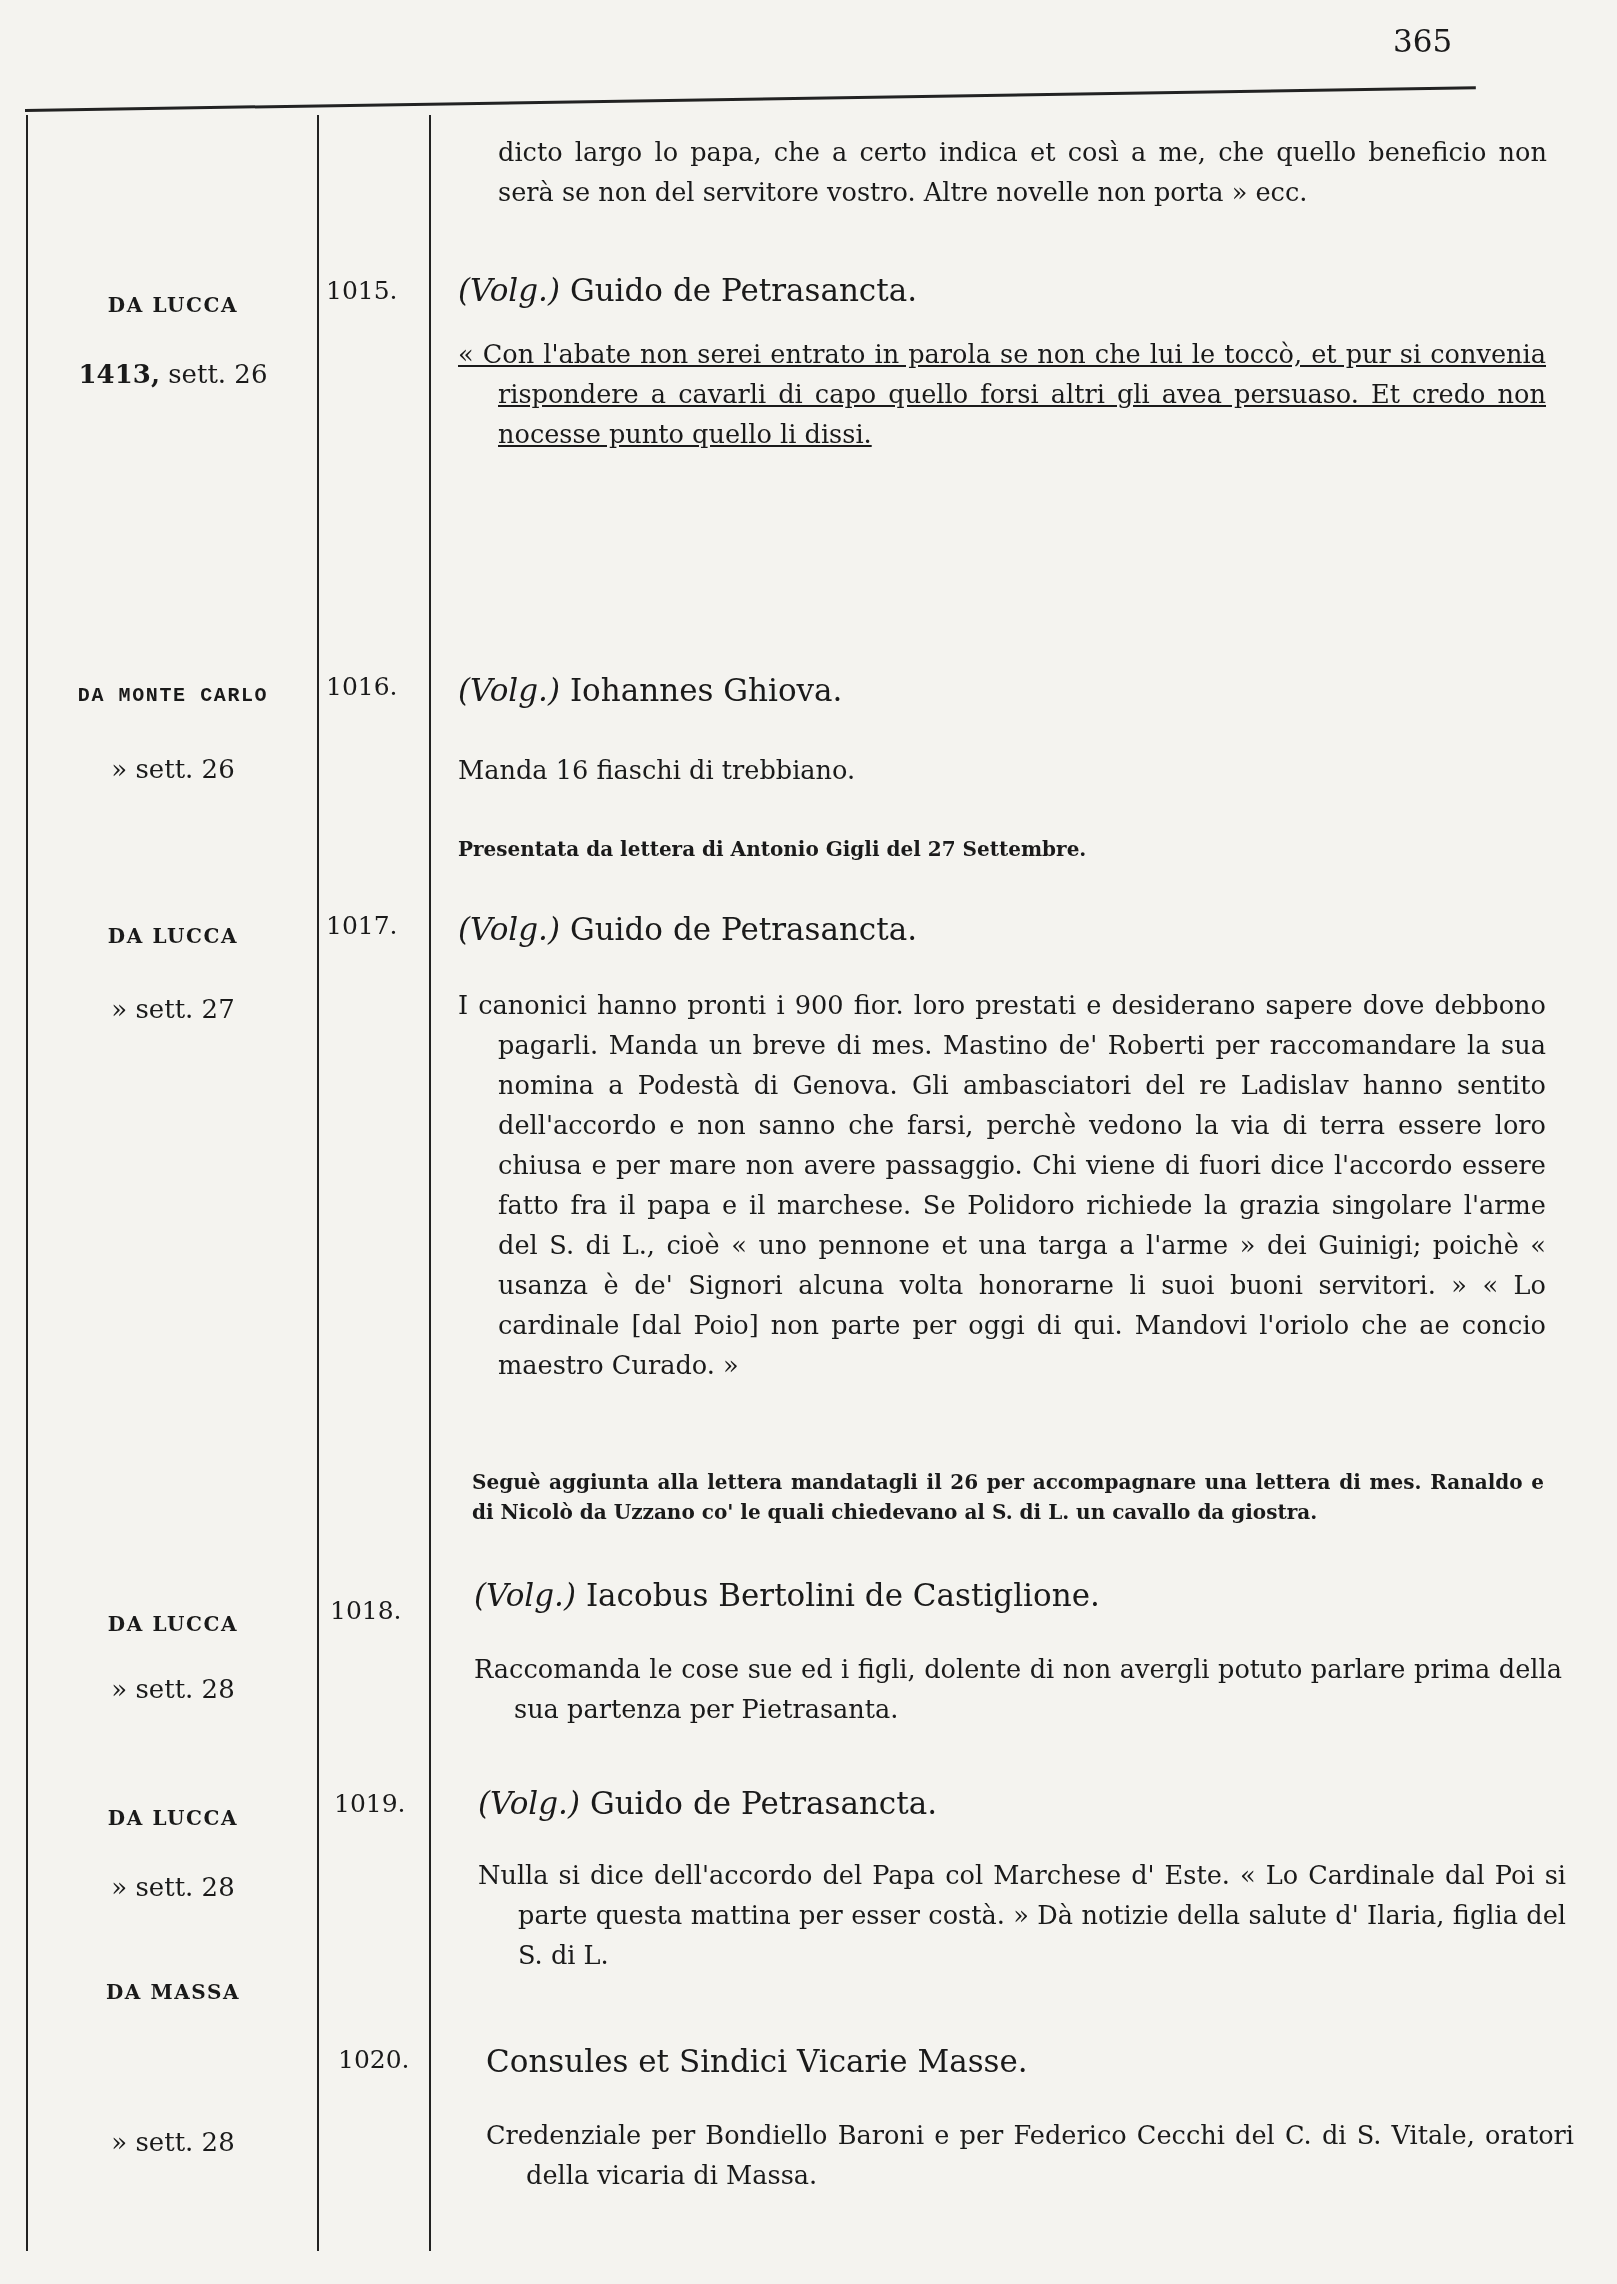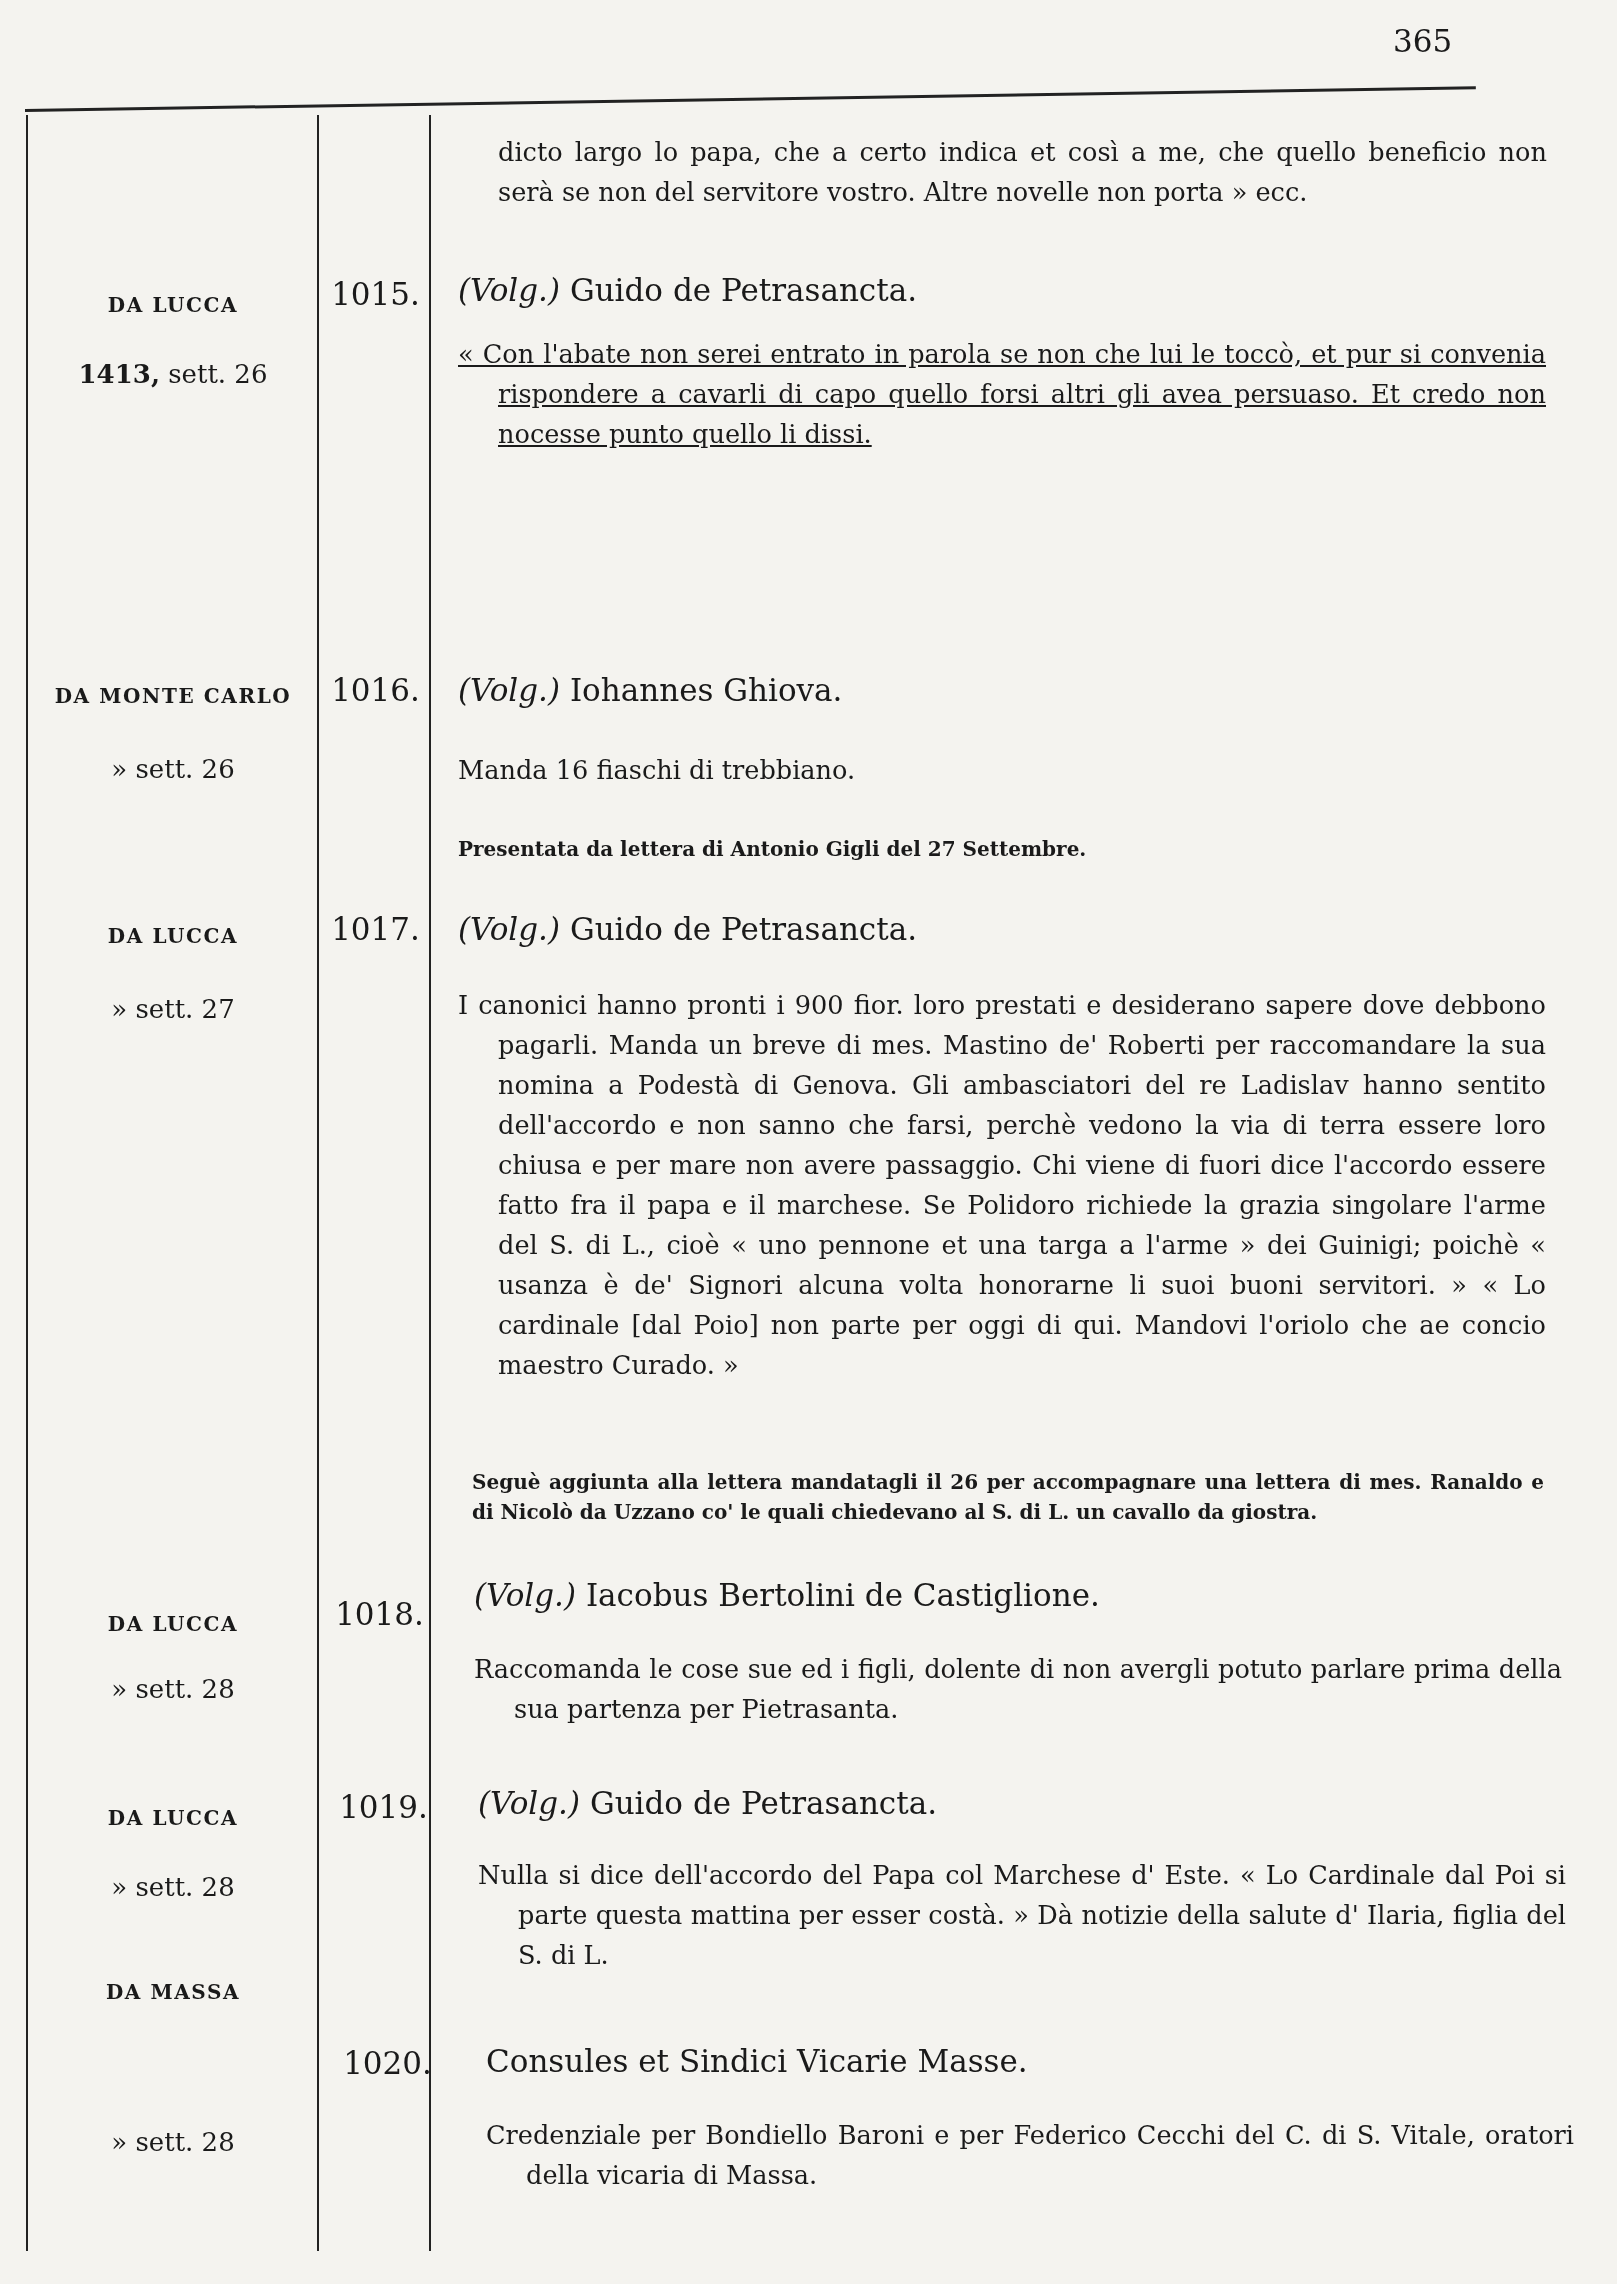--- a/index.html
+++ b/index.html
@@ -4,21 +4,21 @@
 <style>
   html,body{margin:0;padding:0;}
   body{width:1618px;height:2284px;background:#f4f3ef;position:relative;overflow:hidden;
        font-family:"DejaVu Serif","Liberation Serif",serif;color:#1a1a1a;}
   .pagenum{position:absolute;left:1393px;top:23px;font-size:31px;}
   .toprule{position:absolute;left:25px;top:109px;width:1451px;height:2.5px;background:#222;transform:rotate(-0.9deg);transform-origin:left;}
   .vline{position:absolute;width:1.6px;background:#222;}
   .place{position:absolute;font-size:20px;letter-spacing:1.6px;font-variant:small-caps;font-weight:bold;text-align:center;width:272px;}
   .date{position:absolute;font-size:26px;text-align:center;width:272px;}
   .date b{font-weight:bold;text-align:right;}
-  .num{position:absolute;font-size:31px;text-align:center;width:99px;}
+  .num{position:absolute;font-size:25px;width:99px;}
   .title{position:absolute;left:458px;font-size:31px;}
   .title i{font-style:italic;}
   .para{position:absolute;left:458px;width:1088px;font-size:25.6px;line-height:40px;text-align:justify;}
   .para .hang{padding-left:40px;text-indent:-40px;display:block;}
   .note{position:absolute;font-size:20px;font-weight:bold;line-height:30px;}
 </style>
 </head>
 <body>
 
 <div class="pagenum">365</div>
@@ -31,21 +31,21 @@
 <div class="para" style="top:132px;padding-left:40px;width:1049px;">dicto largo lo papa, che a certo indica et così a me, che quello beneficio non serà se non del servitore vostro. Altre novelle non porta » ecc.</div>
 
 <div class="place" style="left:37px;top:293px;">DA LUCCA</div>
 <div class="date" style="left:37px;top:359px;"><b>1413,</b> <span>sett. 26</span></div>
 <div class="num" style="left:326px;top:276px;">1015.</div>
 <div class="title" style="top:272px;"><i>(Volg.)</i> <span>Guido de Petrasancta.</span></div>
 <div class="para" style="top:334px;text-decoration:underline;">
   <span class="hang">« Con l'abate non serei entrato in parola se non che lui le toccò, et pur si convenia rispondere a cavarli di capo quello forsi altri gli avea persuaso. Et credo non nocesse punto quello li dissi.</span>
 </div>
 
-<div class="place" style="left:37px;top:684px;">DA MONTE CARLO</div>
+<div class="place" style="left:37px;top:684px;font-family:Liberation Mono, monospace;">DA MONTE CARLO</div>
 <div class="date" style="left:37px;top:754px;">» sett. 26</div>
 <div class="num" style="left:326px;top:672px;">1016.</div>
 <div class="title" style="top:672px;"><i>(Volg.)</i> <span>Iohannes Ghiova.</span></div>
 <div class="para" style="top:750px;">Manda 16 fiaschi di trebbiano.</div>
 <div class="note" style="left:458px;top:834px;">Presentata da lettera di Antonio Gigli del 27 Settembre.</div>
 
 <div class="place" style="left:37px;top:924px;">DA LUCCA</div>
 <div class="date" style="left:37px;top:994px;">» sett. 27</div>
 <div class="num" style="left:326px;top:911px;">1017.</div>
 <div class="title" style="top:911px;"><i>(Volg.)</i> <span>Guido de Petrasancta.</span></div>

